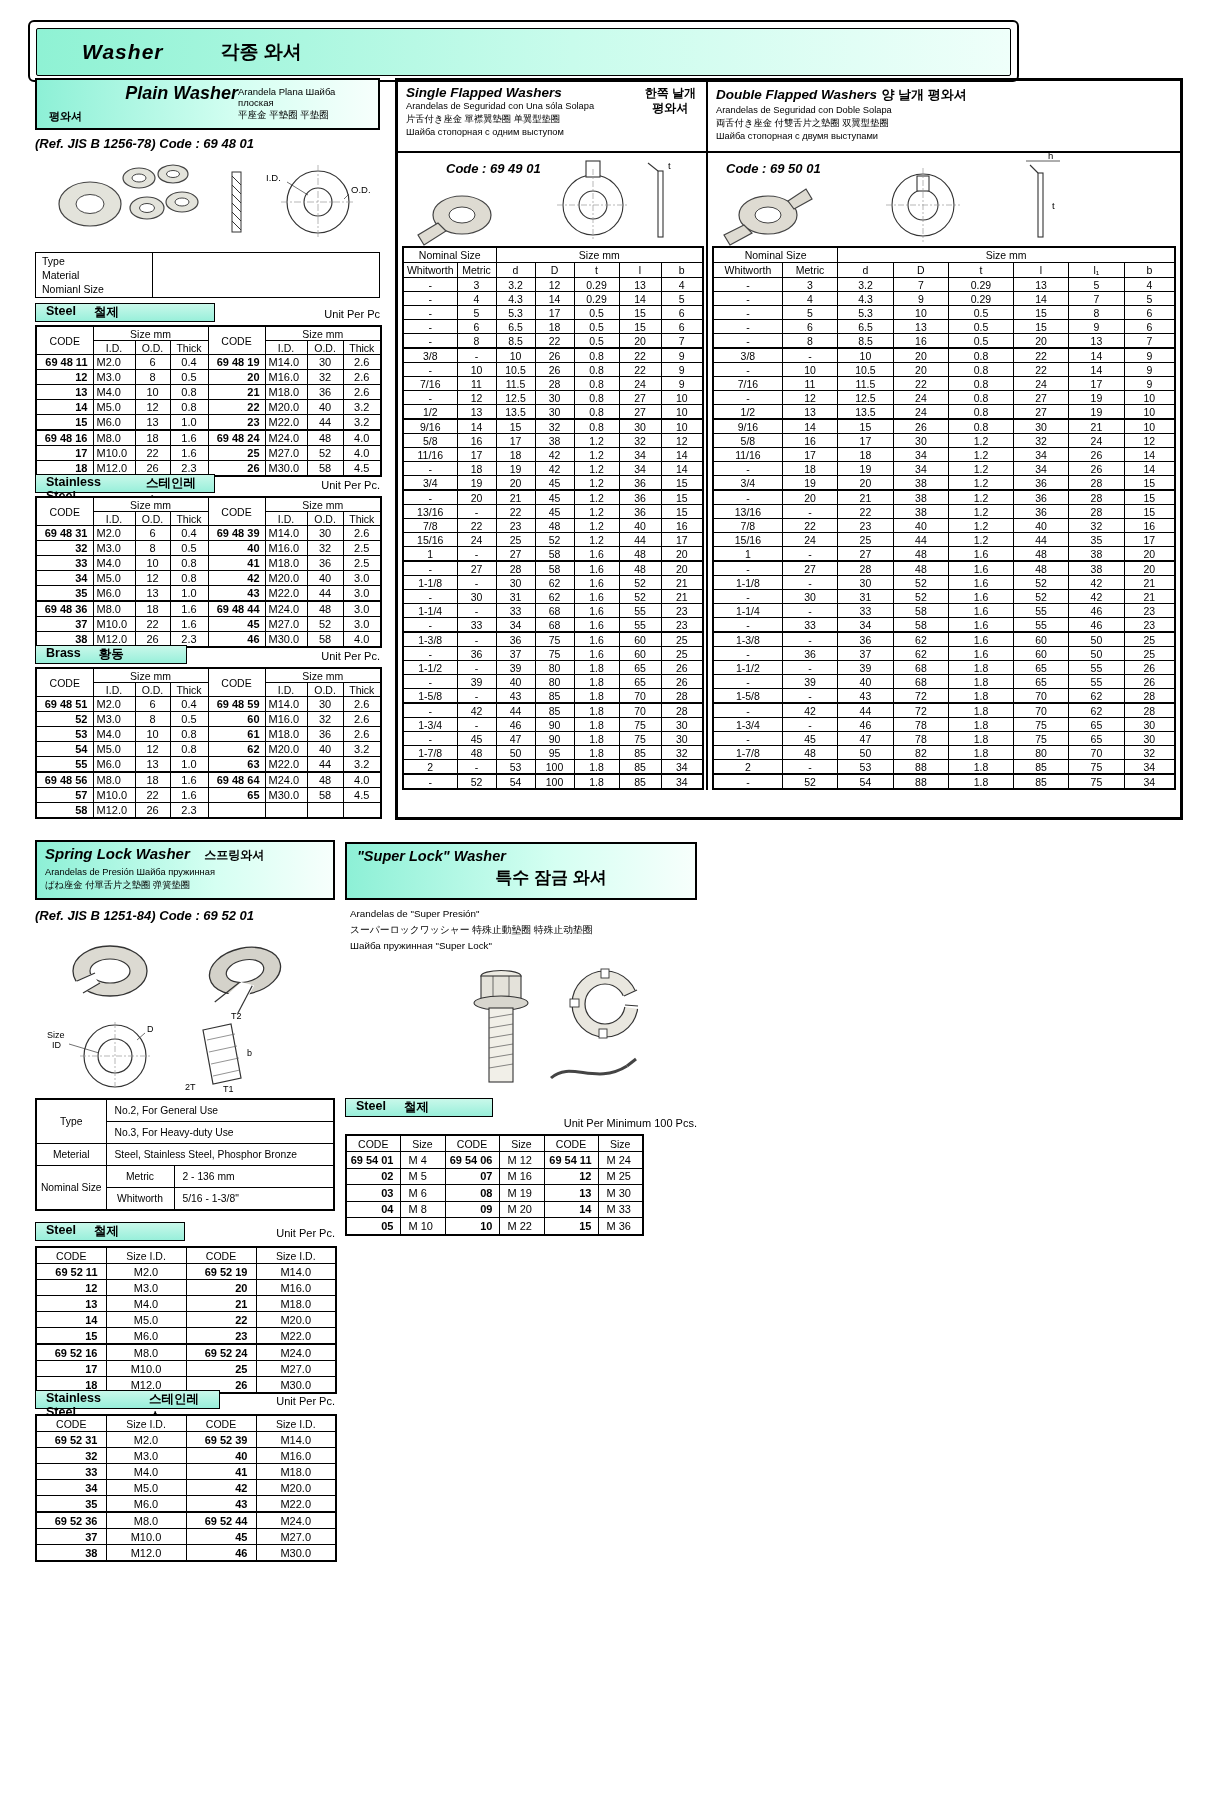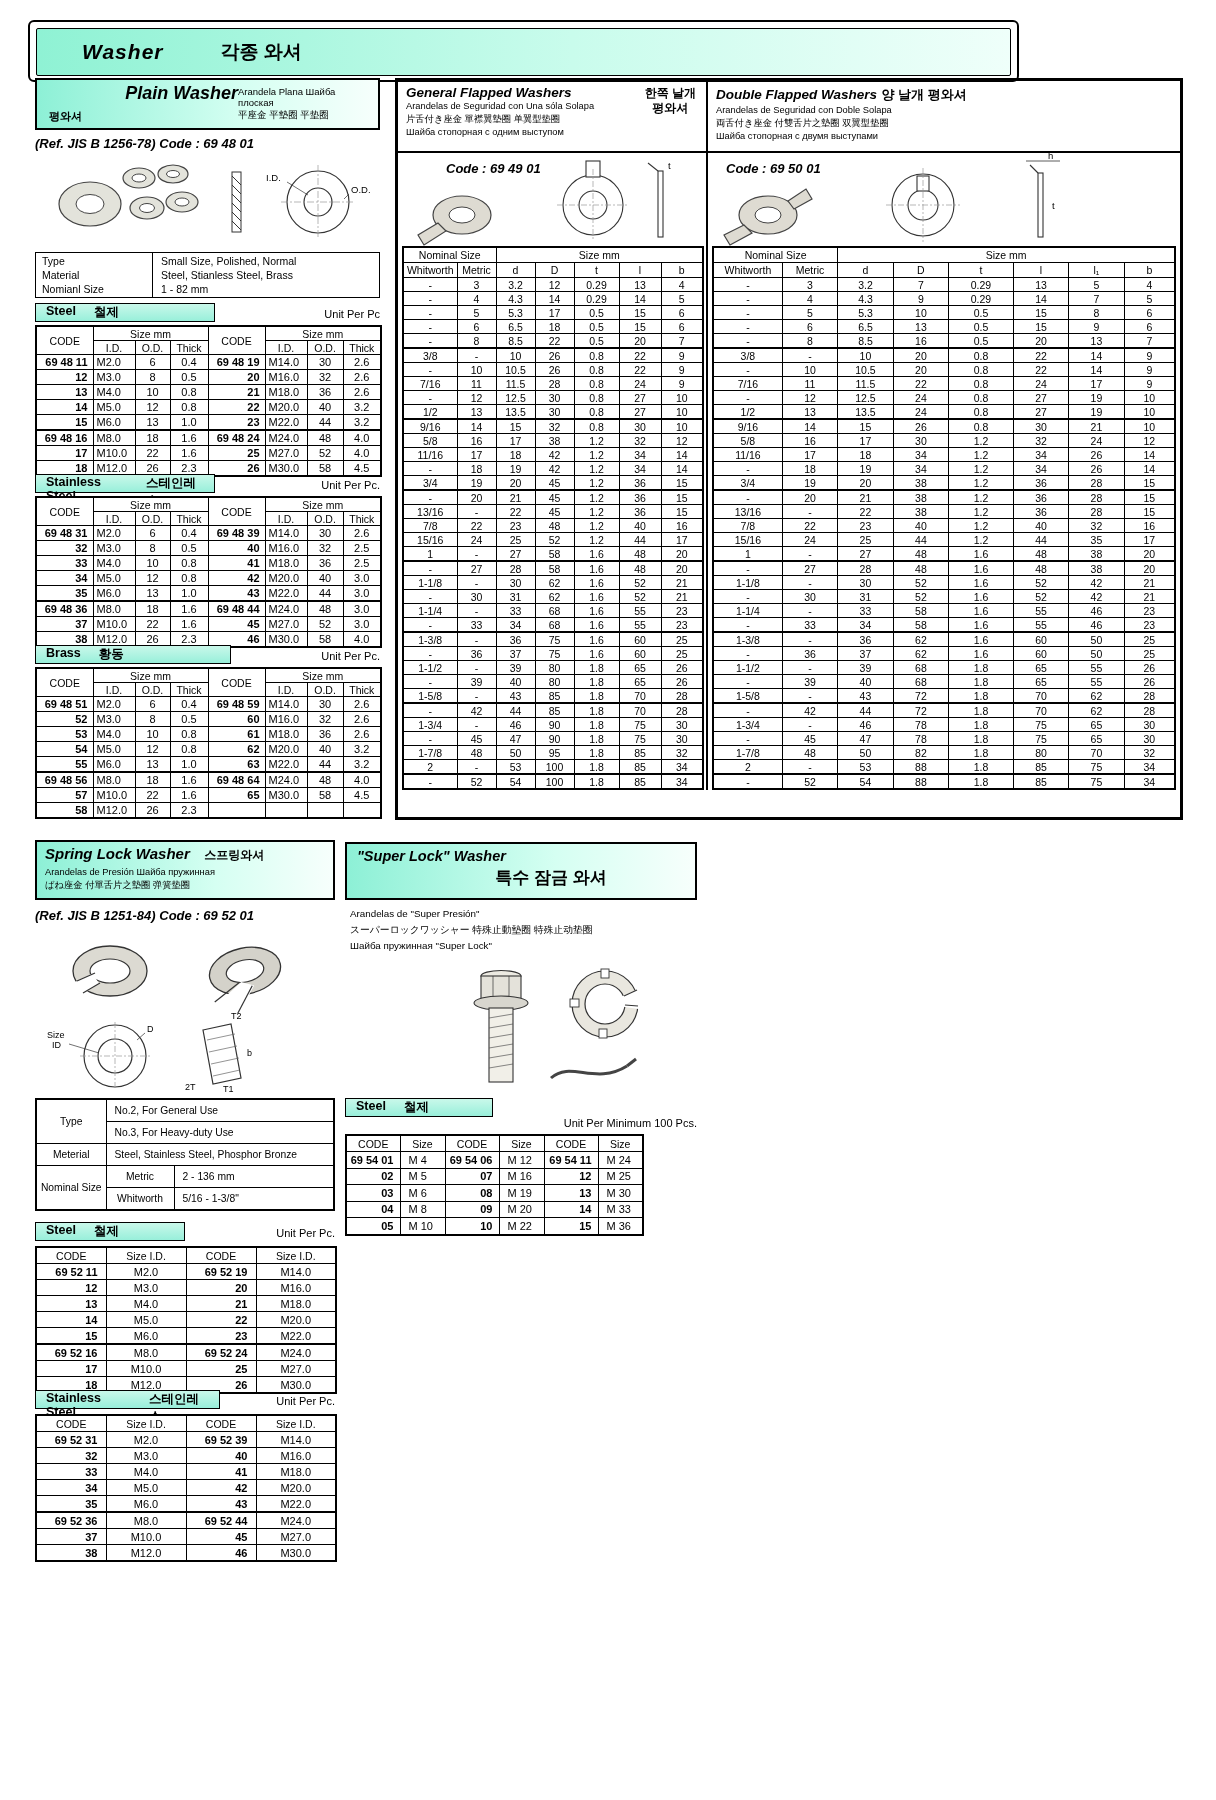--- a/index.html
+++ b/index.html
@@ -105,25 +105,20 @@
   <text x="231" y="29" font-size="9.5">I.D.</text>
   <text x="316" y="41" font-size="9.5">O.D.</text>
 </svg>
 
 <div class="abs" style="left:35px;top:252px;width:345px;height:46px;border:1.5px solid #000;display:flex;font-size:10.5px;box-sizing:border-box">
   <div style="width:104px;border-right:1px solid #000;padding:2px 6px;display:flex;flex-direction:column;justify-content:space-between">
     <div>Type</div>
     <div>Material</div>
     <div>Nomianl Size</div>
   </div>
-  <div style="flex:1;padding:2px 8px;display:flex;flex-direction:column;justify-content:space-between">
-    <div>Small Size, Polished, Normal</div>
-    <div>Steel, Stianless Steel, Brass</div>
-    <div>1 - 82 mm</div>
-  </div>
 </div>
 
 <div class="abs subbar" style="left:35px;top:303px;width:180px;box-sizing:border-box">
   <span>Steel</span>
   <span>철제</span>
 </div>
 <div class="abs unit" style="left:246px;top:308px;width:134px">Unit Per Pc</div>
 <table class="abs tbl tp" style="left:35px;top:325px;width:345px">
   <colgroup>
       <col style="width:57px">
@@ -344,21 +339,21 @@
         <td>26</td>
         <td>2.3</td>
         <td>46</td>
         <td>M30.0</td>
         <td>58</td>
         <td>4.0</td>
       </tr>
     </tbody>
 </table>
 
-<div class="abs subbar" style="left:35px;top:645px;width:196px;box-sizing:border-box">
+<div class="abs subbar" style="left:35px;top:645px;width:152px;box-sizing:border-box">
   <span>Brass</span>
   <span>황동</span>
 </div>
 <div class="abs unit" style="left:246px;top:650px;width:134px">Unit Per Pc.</div>
 <table class="abs tbl tp" style="left:35px;top:667px;width:345px">
   <colgroup>
       <col style="width:57px">
       <col style="width:42px">
       <col style="width:35px">
       <col style="width:38px">
@@ -465,21 +460,21 @@
         <td></td>
       </tr>
     </tbody>
 </table>
 
 <div class="abs" style="left:395px;top:78px;width:788px;height:742px;border:3px solid #000;box-sizing:border-box">
   <div style="display:flex;height:calc(100% - 27px)">
 
     <div style="width:310px;border-right:2.5px solid #000;display:flex;flex-direction:column;box-sizing:border-box">
       <div class="flap-top">
-        <div class="it b" style="font-size:13.5px">General Flapped Washers</div>
+        <div class="it b" style="font-size:13.5px">Single Flapped Washers</div>
         <div class="desc">Arandelas de Seguridad con Una sóla Solapa</div>
         <div class="desc">片舌付き座金 單襟翼墊圈 单翼型垫圈</div>
         <div class="desc">Шайба стопорная с одним выступом</div>
         <div class="abs b" style="right:10px;top:5px;font-size:12px;text-align:center;line-height:15px">
           <div>한쪽 날개</div>
           <div>평와셔</div>
         </div>
       </div>
       <div class="flap-illus">
         <span class="abs it b" style="left:48px;top:8px;font-size:13px">Code : 69 49 01</span>

